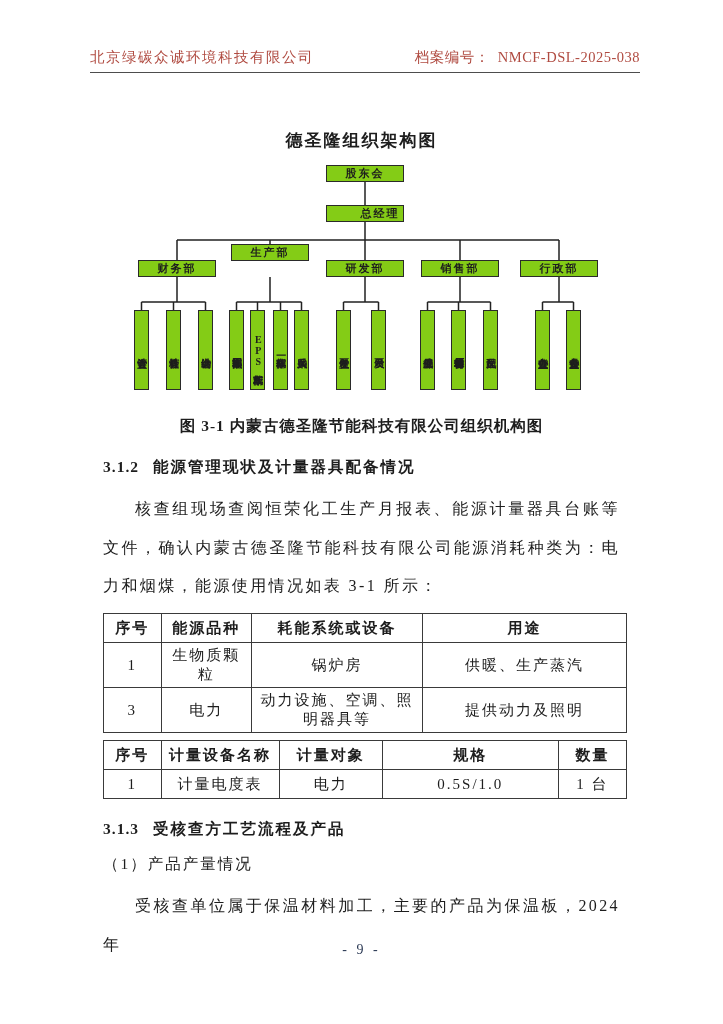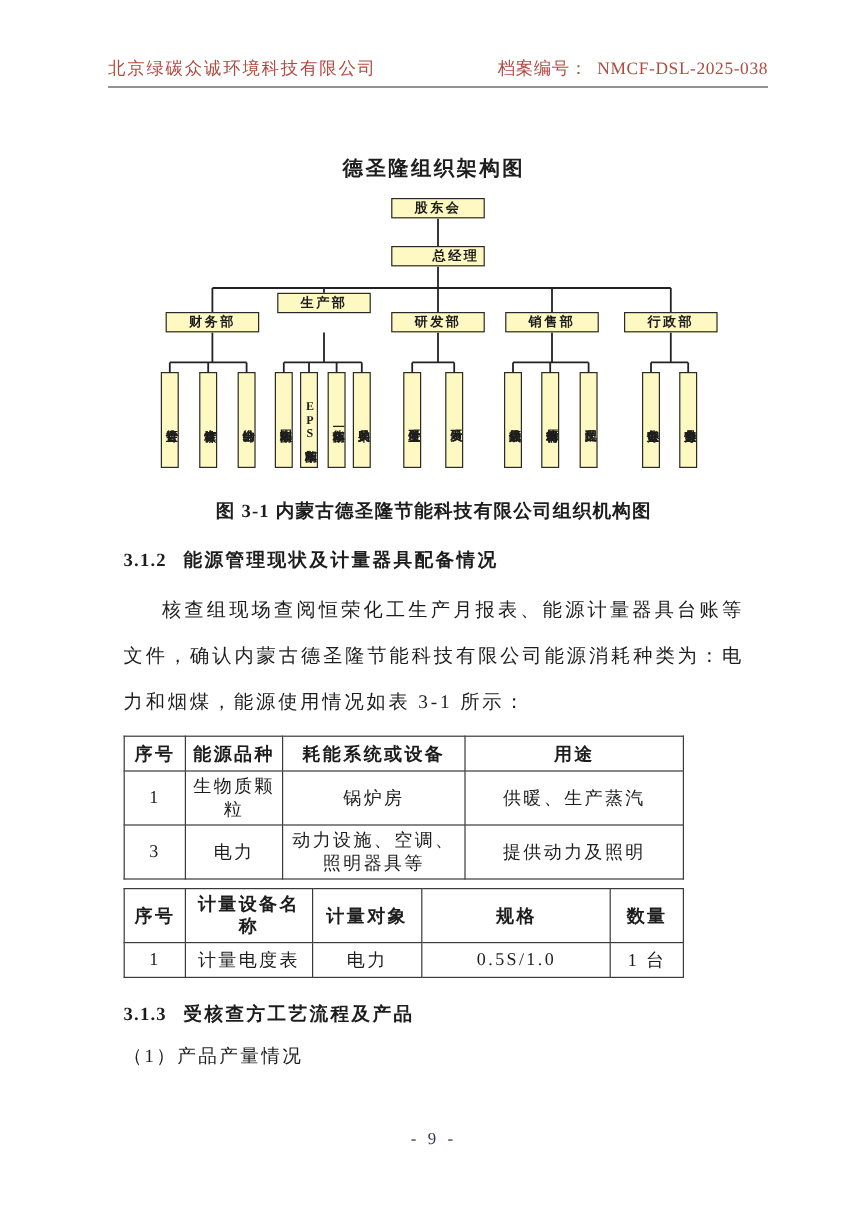--- a/index.html
+++ b/index.html
@@ -18,21 +18,21 @@
   }
   .doc-header .archive { letter-spacing:0.5px; }
   .doc-header .archive .num { margin-left:8px; letter-spacing:0.5px; }
   
   .content { position:absolute; left:103px; top:112px; width:517px; }
   .org-title { text-align:center; font-weight:bold; font-size:17px; letter-spacing:2px;margin-top:17px; }
   
   .chart { position:relative; width:510px; height:240px; margin:10px 0 0 7px; }
   .chart svg { position:absolute; left:0; top:0; }
   .obox {
-    position:absolute; background:#fef9c3; border:1.5px solid #2a2a2a;
+    position:absolute; background:#84cc16; border:1.5px solid #2a2a2a;
     display:flex; align-items:center; justify-content:center;
     font-weight:bold; font-size:11px; letter-spacing:2px;
   }
   .hbox { width:78px; height:17px; }
   .vbox {
     width:15px; height:80px; letter-spacing:0; padding:1px 0;
     writing-mode:vertical-rl; text-orientation:upright;
     font-size:10px; line-height:1.05;
   }
   .caption { text-align:center; font-weight:bold; font-size:15.5px; margin-top:14px; letter-spacing:1px; }
@@ -42,21 +42,21 @@
   .sec { margin-top:20px; }
   .para {
     margin-top:12px; font-size:16px; line-height:2.42; letter-spacing:2.4px;
     text-align:justify; text-indent:2em;
   }
   .subitem { margin-top:14px; font-size:15.5px; letter-spacing:2px; }
   
   .tbl-title { text-align:center; font-weight:bold; font-size:16px; letter-spacing:1.5px; }
   .t1-title { margin-top:12px; }
   .t2-title { margin-top:10px; }
-  table { width:467px; border-collapse:collapse; margin-top:7px; table-layout:fixed;padding-left:30px; }
+  table { width:524px; border-collapse:collapse; margin-top:7px; table-layout:fixed;padding-left:30px; }
   th, td {
     border:1.4px solid #3a3a3a; text-align:center; vertical-align:middle;
     font-size:15px; letter-spacing:2px; padding:3px 4px;
   }
   th { font-weight:bold; height:29px; }
   td { height:29px; }
   
   .footer {
     position:absolute; left:0; top:942px; width:100%;
     text-align:center; font-size:14px; letter-spacing:3px; color:#2c3a55;
@@ -182,18 +182,19 @@
         <td>0.5S/1.0</td>
         <td>1 台</td>
       </tr>
     </tbody>
       </table>
 
     <div class="sec">
       <span class="h-num">3.1.3</span><span class="heading">受核查方工艺流程及产品</span>
     </div>
     <div class="subitem">（1）产品产量情况</div>
+    <p class="para">受核查单位属于保温材料加工，主要的产品为保温板，2024 年</p>
 
   </div>
 
   <div class="footer">- 9 -</div>
 
 </div>
 
 </body></html>

